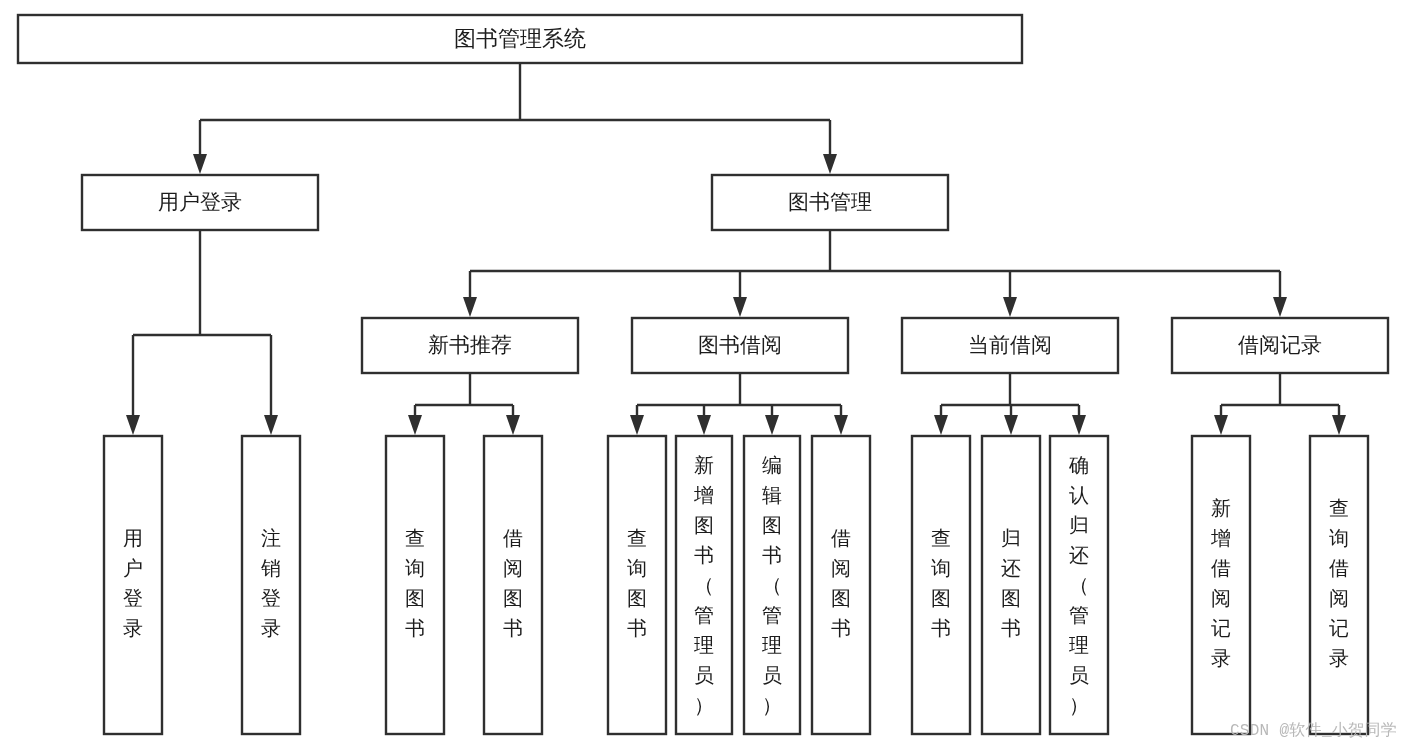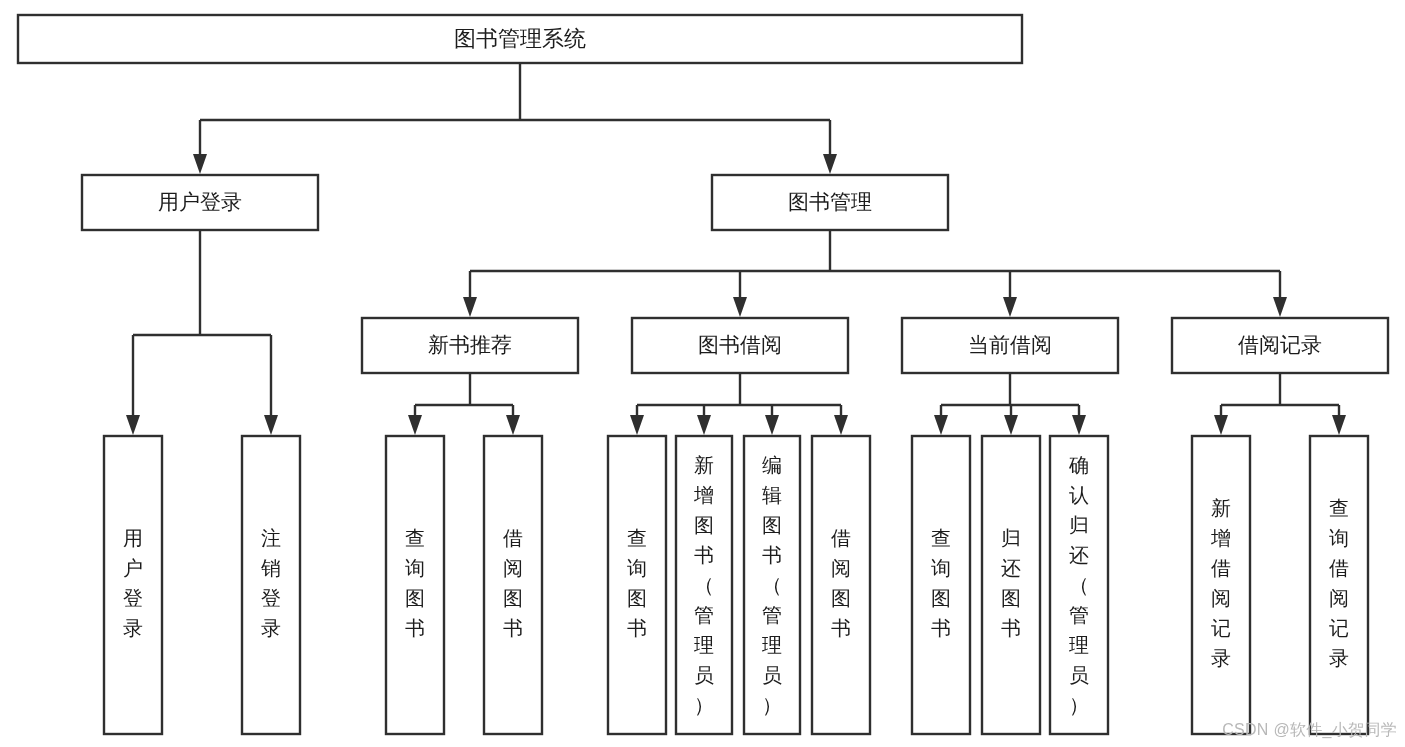--- a/index.html
+++ b/index.html
@@ -56,21 +56,21 @@
     stroke-linecap: butt;
   }
   .arrow-head {
     fill: #2f2f2f;
     stroke: none;
   }
   .watermark {
     position: absolute;
     right: 8px;
     bottom: 6px;
-    font-family: Liberation Sans, sans-serif;
+    font-family: Liberation Mono, monospace;
     font-size: 16px;
     color: #b8b8b8;
     white-space: nowrap;
     letter-spacing: 0.3px;
   }
 </style>
 </head>
 <body>
 
 <div id="diagram-root">

